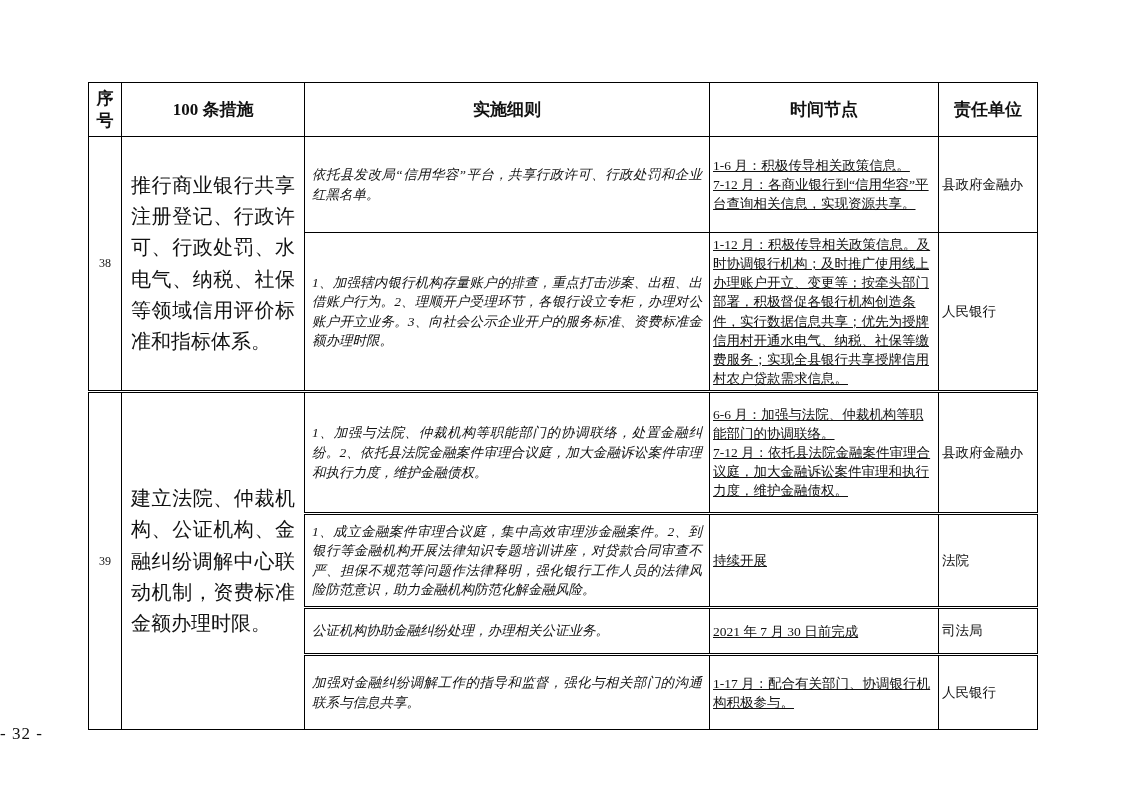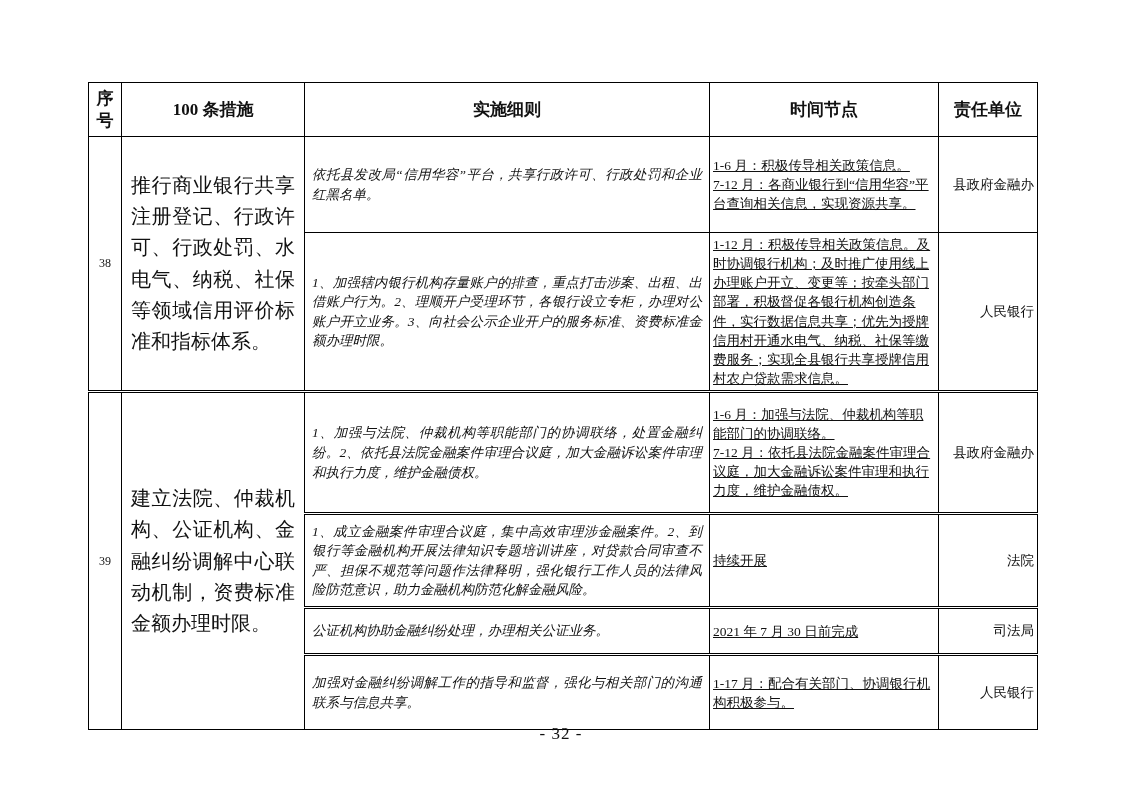--- a/index.html
+++ b/index.html
@@ -74,29 +74,28 @@
     padding: 2px 3px;
     white-space: pre-line;
     text-decoration: underline;
   }
   td.time.center {
     text-align: left;
     white-space: normal;
   }
   td.unit {
     font-size: 13.5px;
-    text-align: right;
+    text-align: left;
     padding: 2px 3px;
   }
   .page-number {
     position: absolute;
     left: 0;
     top: 724px;
     width: 1122px;
-    text-align: center;
     font-size: 17px;
     letter-spacing: 1px;
   }
 </style>
 </head>
 <body>
 
 <table class="doc-table">
   <colgroup>
     <col style="width:33px">
@@ -127,21 +126,21 @@
       <td class="detail">1、加强辖内银行机构存量账户的排查，重点打击涉案、出租、出借账户行为。2、理顺开户受理环节，各银行设立专柜，办理对公账户开立业务。3、向社会公示企业开户的服务标准、资费标准金额办理时限。</td>
       <td class="time">1-12 月：积极传导相关政策信息。及时协调银行机构；及时推广使用线上办理账户开立、变更等；按牵头部门部署，积极督促各银行机构创造条件，实行数据信息共享；优先为授牌信用村开通水电气、纳税、社保等缴费服务；实现全县银行共享授牌信用村农户贷款需求信息。</td>
       <td class="unit">人民银行</td>
     </tr>
   </tbody>
   <tbody class="block-sep">
     <tr class="h-39a">
       <td class="seq" rowspan="4">39</td>
       <td class="measure" rowspan="4">建立法院、仲裁机构、公证机构、金融纠纷调解中心联动机制，资费标准金额办理时限。</td>
       <td class="detail">1、加强与法院、仲裁机构等职能部门的协调联络，处置金融纠纷。2、依托县法院金融案件审理合议庭，加大金融诉讼案件审理和执行力度，维护金融债权。</td>
-      <td class="time">1-6 月：加强与法院、仲裁机构等职能部门的协调联络。
+      <td class="time">6-6 月：加强与法院、仲裁机构等职能部门的协调联络。
 7-12 月：依托县法院金融案件审理合议庭，加大金融诉讼案件审理和执行力度，维护金融债权。</td>
       <td class="unit">县政府金融办</td>
     </tr>
     <tr class="h-39b">
       <td class="detail">1、成立金融案件审理合议庭，集中高效审理涉金融案件。2、到银行等金融机构开展法律知识专题培训讲座，对贷款合同审查不严、担保不规范等问题作法律释明，强化银行工作人员的法律风险防范意识，助力金融机构防范化解金融风险。</td>
       <td class="time center">持续开展</td>
       <td class="unit">法院</td>
     </tr>
     <tr class="h-39c">
       <td class="detail">公证机构协助金融纠纷处理，办理相关公证业务。</td>

